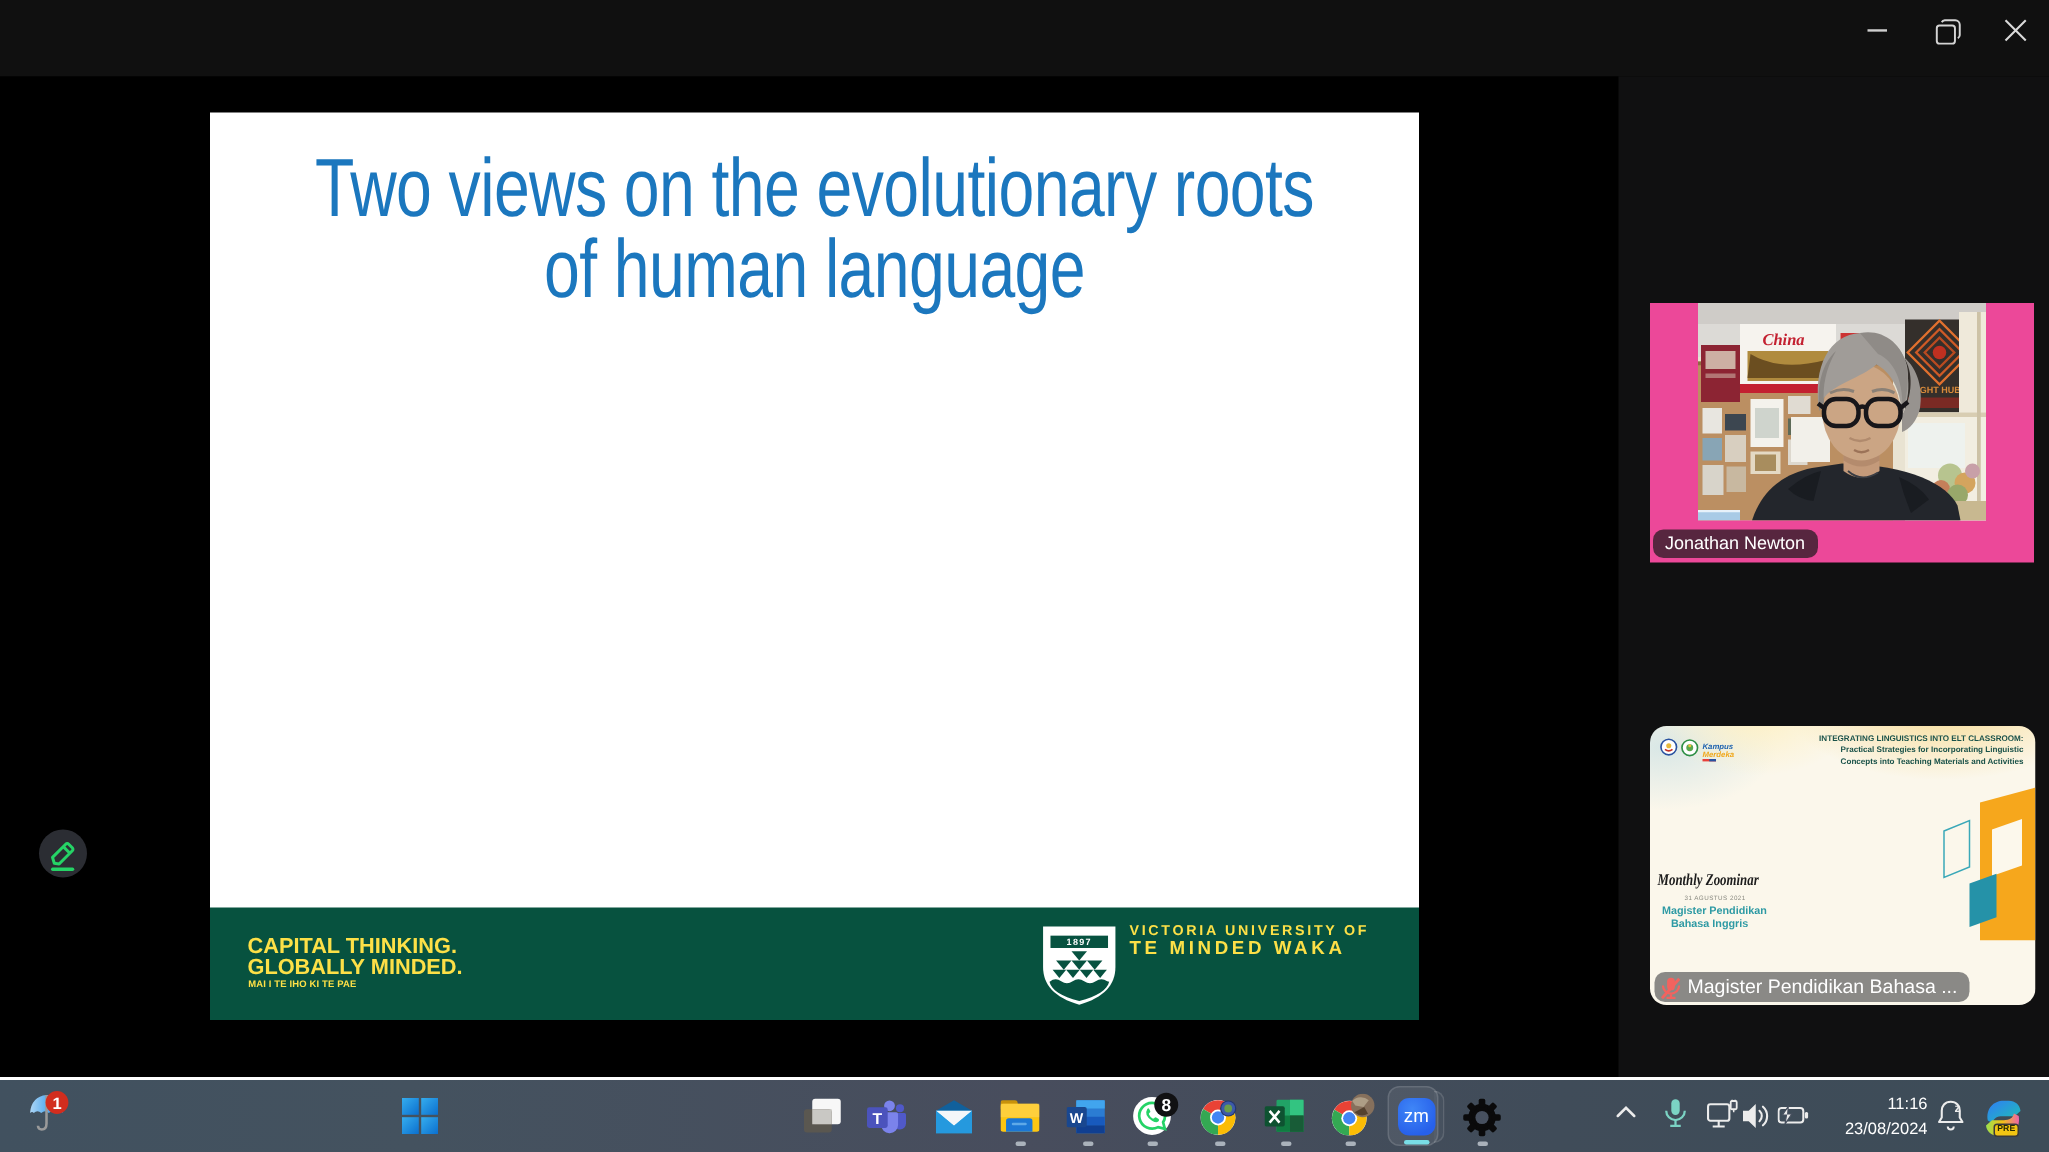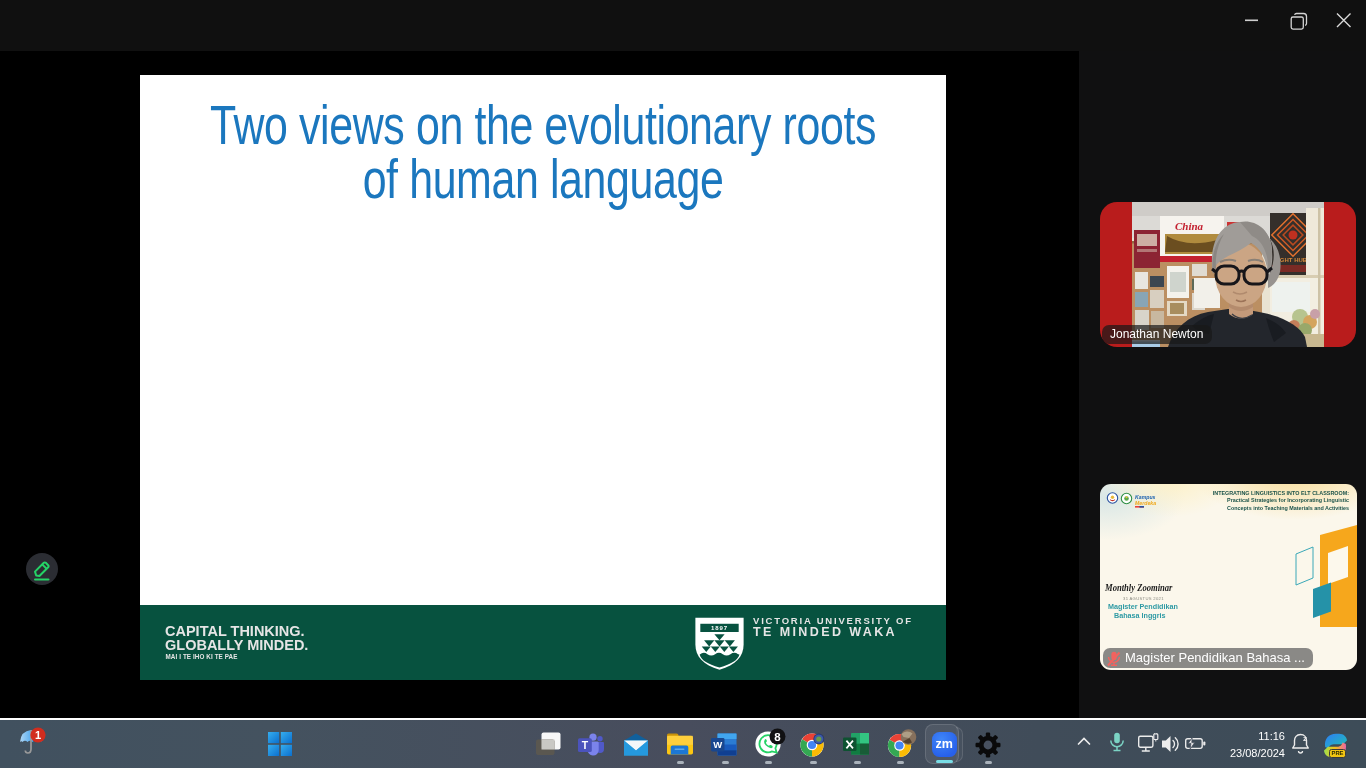--- a/index.html
+++ b/index.html
@@ -14,33 +14,33 @@
   
   #slide { position:absolute; left:140px; top:51px; width:806px; height:605px; background:#ffffff;margin-top:24px; }
   .tl { position:absolute; white-space:nowrap; color:#1b77be; font-size:55px; font-weight:400;
     line-height:54px; letter-spacing:-0.5px; left:403px; transform:translateX(-50%) scaleX(0.78); }
   #quote { position:absolute; left:133px; top:189px; width:539px; height:265px; background:#edefda;
     color:#1c1c1c; }
   #qtext { width:592px; transform:scaleX(0.9); transform-origin:0 0; margin:6px 0 0 9px;
     font-size:34px; line-height:38.5px; letter-spacing:-0.3px; }
   #qtext .red { color:#c00000; font-size:24px; letter-spacing:0; }
 
-  #gfooter { position:absolute; left:0; top:530px; width:806px; height:75px; background:#07523f; color:#e5e5e5; }
+  #gfooter { position:absolute; left:0; top:530px; width:806px; height:75px; background:#07523f; color:#fde047; }
   #cap1 { position:absolute; left:25px; top:20.3px; font-size:14.5px; font-weight:bold; line-height:13.7px; letter-spacing:0;}
   #cap2 { position:absolute; left:25.5px; top:47.5px; font-size:6.3px; font-weight:bold; letter-spacing:0.1px; }
   #vuwtext { position:absolute; left:613px; top:10px; }
   #vuw1 { font-size:9.5px; font-weight:bold; letter-spacing:1.8px; }
   #vuw2 { font-size:24px; font-weight:bold; letter-spacing:0.1px; margin-top:-1px;}
   #vuw3 { font-size:12.5px; font-weight:bold; letter-spacing:2.4px; margin-top:-1.5px;}
 
   
   #pencil { left:26px; top:553px; width:32px; height:32px; border-radius:50%; background:#2b2d33; }
 
   
-  #tile1 { left:1100px; top:202px; width:256px; height:145px; background:#b91c1c; border-radius:17px; overflow:hidden; }
+  #tile1 { left:1100px; top:202px; width:256px; height:173px; background:#ec4899; border-radius:0; overflow:hidden; }
   #tile2 { left:1100px; top:484px; width:257px; height:186px; border-radius:11px; overflow:hidden;
            background:
              radial-gradient(90px 55px at 70px -8px, #fdf0c4, rgba(253,240,196,0) 75%),
              radial-gradient(150px 75px at 195px -18px, #f7d98e, rgba(247,217,142,0) 72%),
              radial-gradient(110px 60px at 8px 14px, #d9e7e6, rgba(217,231,230,0) 70%),
              #fbf7eb; }
   .namelabel { position:absolute; color:#fff; background:rgba(24,24,24,0.70); border-radius:7px;
     white-space:nowrap; }
   #label1 { left:2px; bottom:3px; font-size:12px; padding:2px 9px 3px 8px; border-radius:7px; }
   #label2 { left:3px; bottom:2px; font-size:13px; padding:2px 8px 3px 22px; background:rgba(100,100,100,0.75); }
@@ -370,21 +370,21 @@
         <circle cx="12" cy="12" r="5.3" fill="#fff"></circle>
         <circle cx="12" cy="12" r="4.1" fill="#4285f4"></circle>
       </g>
       <circle cx="21.5" cy="8" r="7.8" fill="#86705c"></circle>
       <path d="M14.5 5 a7.8 7.8 0 0 1 11 -0.5 l-3.5 4.5 -5.5 -1 z" fill="#b3a38b" opacity="0.9"></path>
       <path d="M16 12.5 a7.8 7.8 0 0 0 9 1 l-2.5 -4.5 z" fill="#55422f"></path>
     </svg>
 
     <div class="abs" style="left:956px;top:6.5px;width:7px;height:35px;border:1px solid rgba(255,255,255,0.12);border-left:none;border-radius:0 8px 8px 0;background:rgba(255,255,255,0.03)"></div>
     <div class="abs" style="left:924.5px;top:4px;width:34.5px;height:40px;border-radius:8px;background:rgba(255,255,255,0.07);border:1px solid rgba(255,255,255,0.13)"></div>
-    <div class="abs" style="left:932px;top:11.5px;width:24.5px;height:25px;border-radius:7.5px;background:radial-gradient(circle at 38% 30%,#3f86f7,#2760ea 75%);color:#fff;font-size:12.5px;font-weight:bold;text-align:center;line-height:24px;letter-spacing:0">zm</div>
+    <div class="abs" style="left:932px;top:11.5px;width:24.5px;height:25px;border-radius:7.5px;background:radial-gradient(circle at 38% 30%,#3f86f7,#2760ea 75%);color:#fff;font-size:12.5px;font-weight:normal;text-align:center;line-height:24px;letter-spacing:0">zm</div>
     <div class="abs" style="left:935.5px;top:39.5px;width:17px;height:3px;border-radius:1.5px;background:#79dde6"></div>
 
     <svg class="abs" style="left:975px;top:12px" width="26" height="26" viewBox="0 0 26 26">
       <g fill="#0a0a0b">
         <circle cx="13" cy="13" r="9.2"></circle>
         <g>
           <rect x="10.8" y="0.5" width="4.4" height="6" rx="1.2"></rect>
           <rect x="10.8" y="19.5" width="4.4" height="6" rx="1.2"></rect>
           <rect x="0.5" y="10.8" width="6" height="4.4" rx="1.2"></rect>
           <rect x="19.5" y="10.8" width="6" height="4.4" rx="1.2"></rect>

